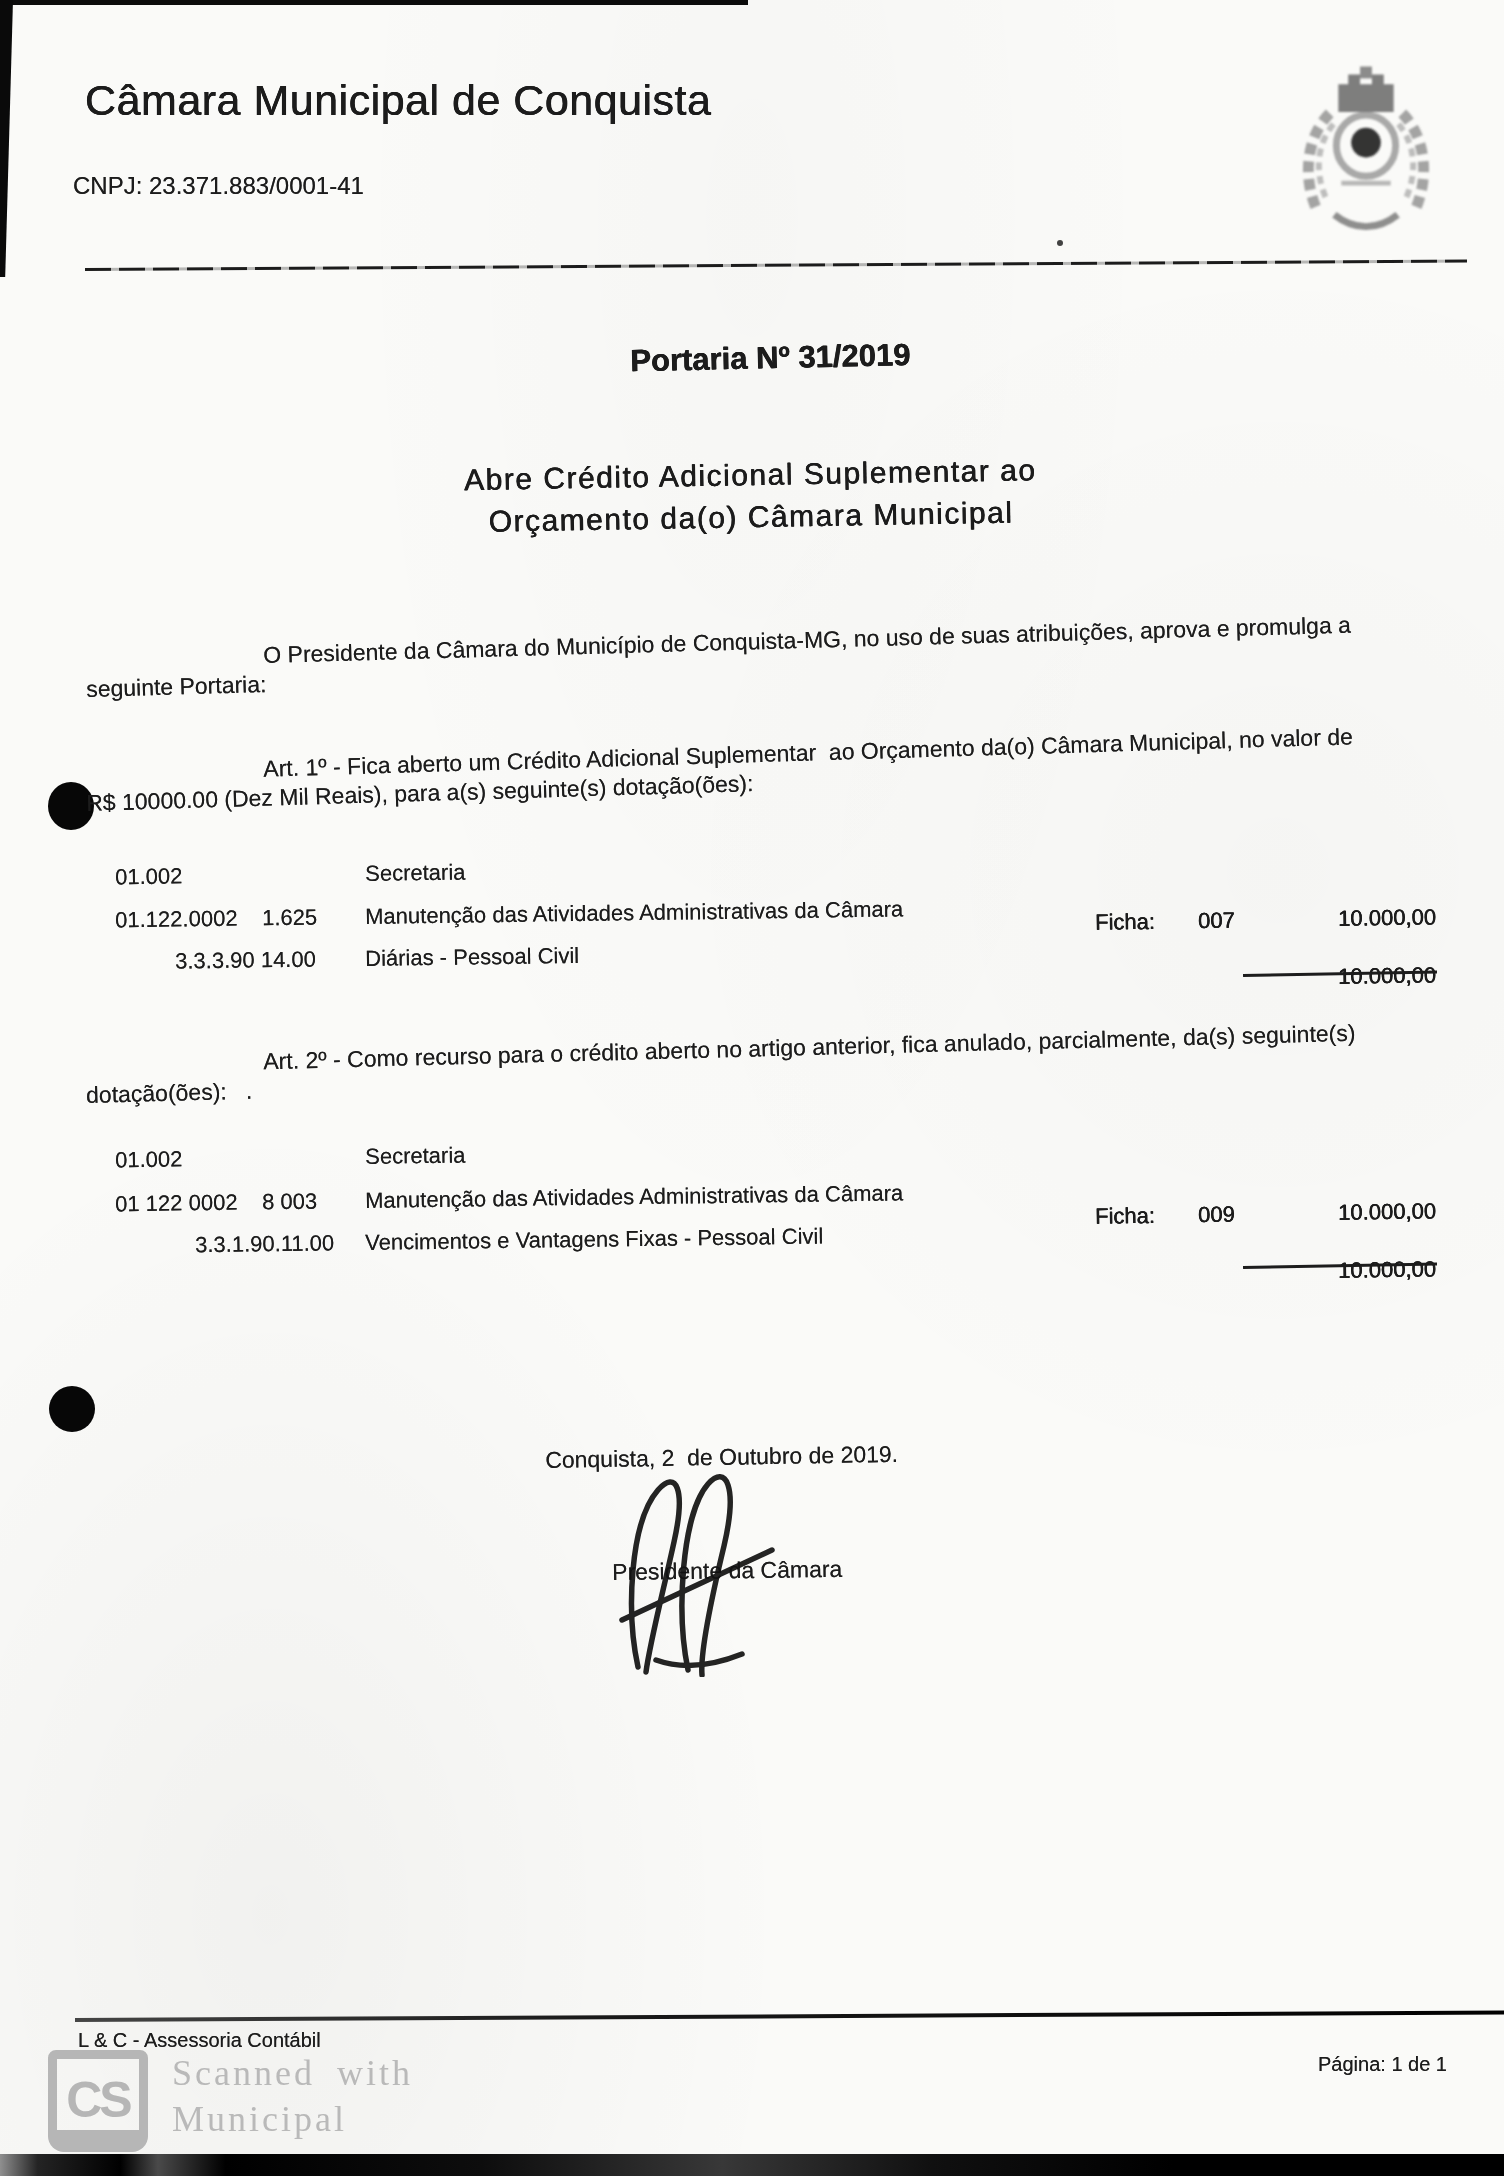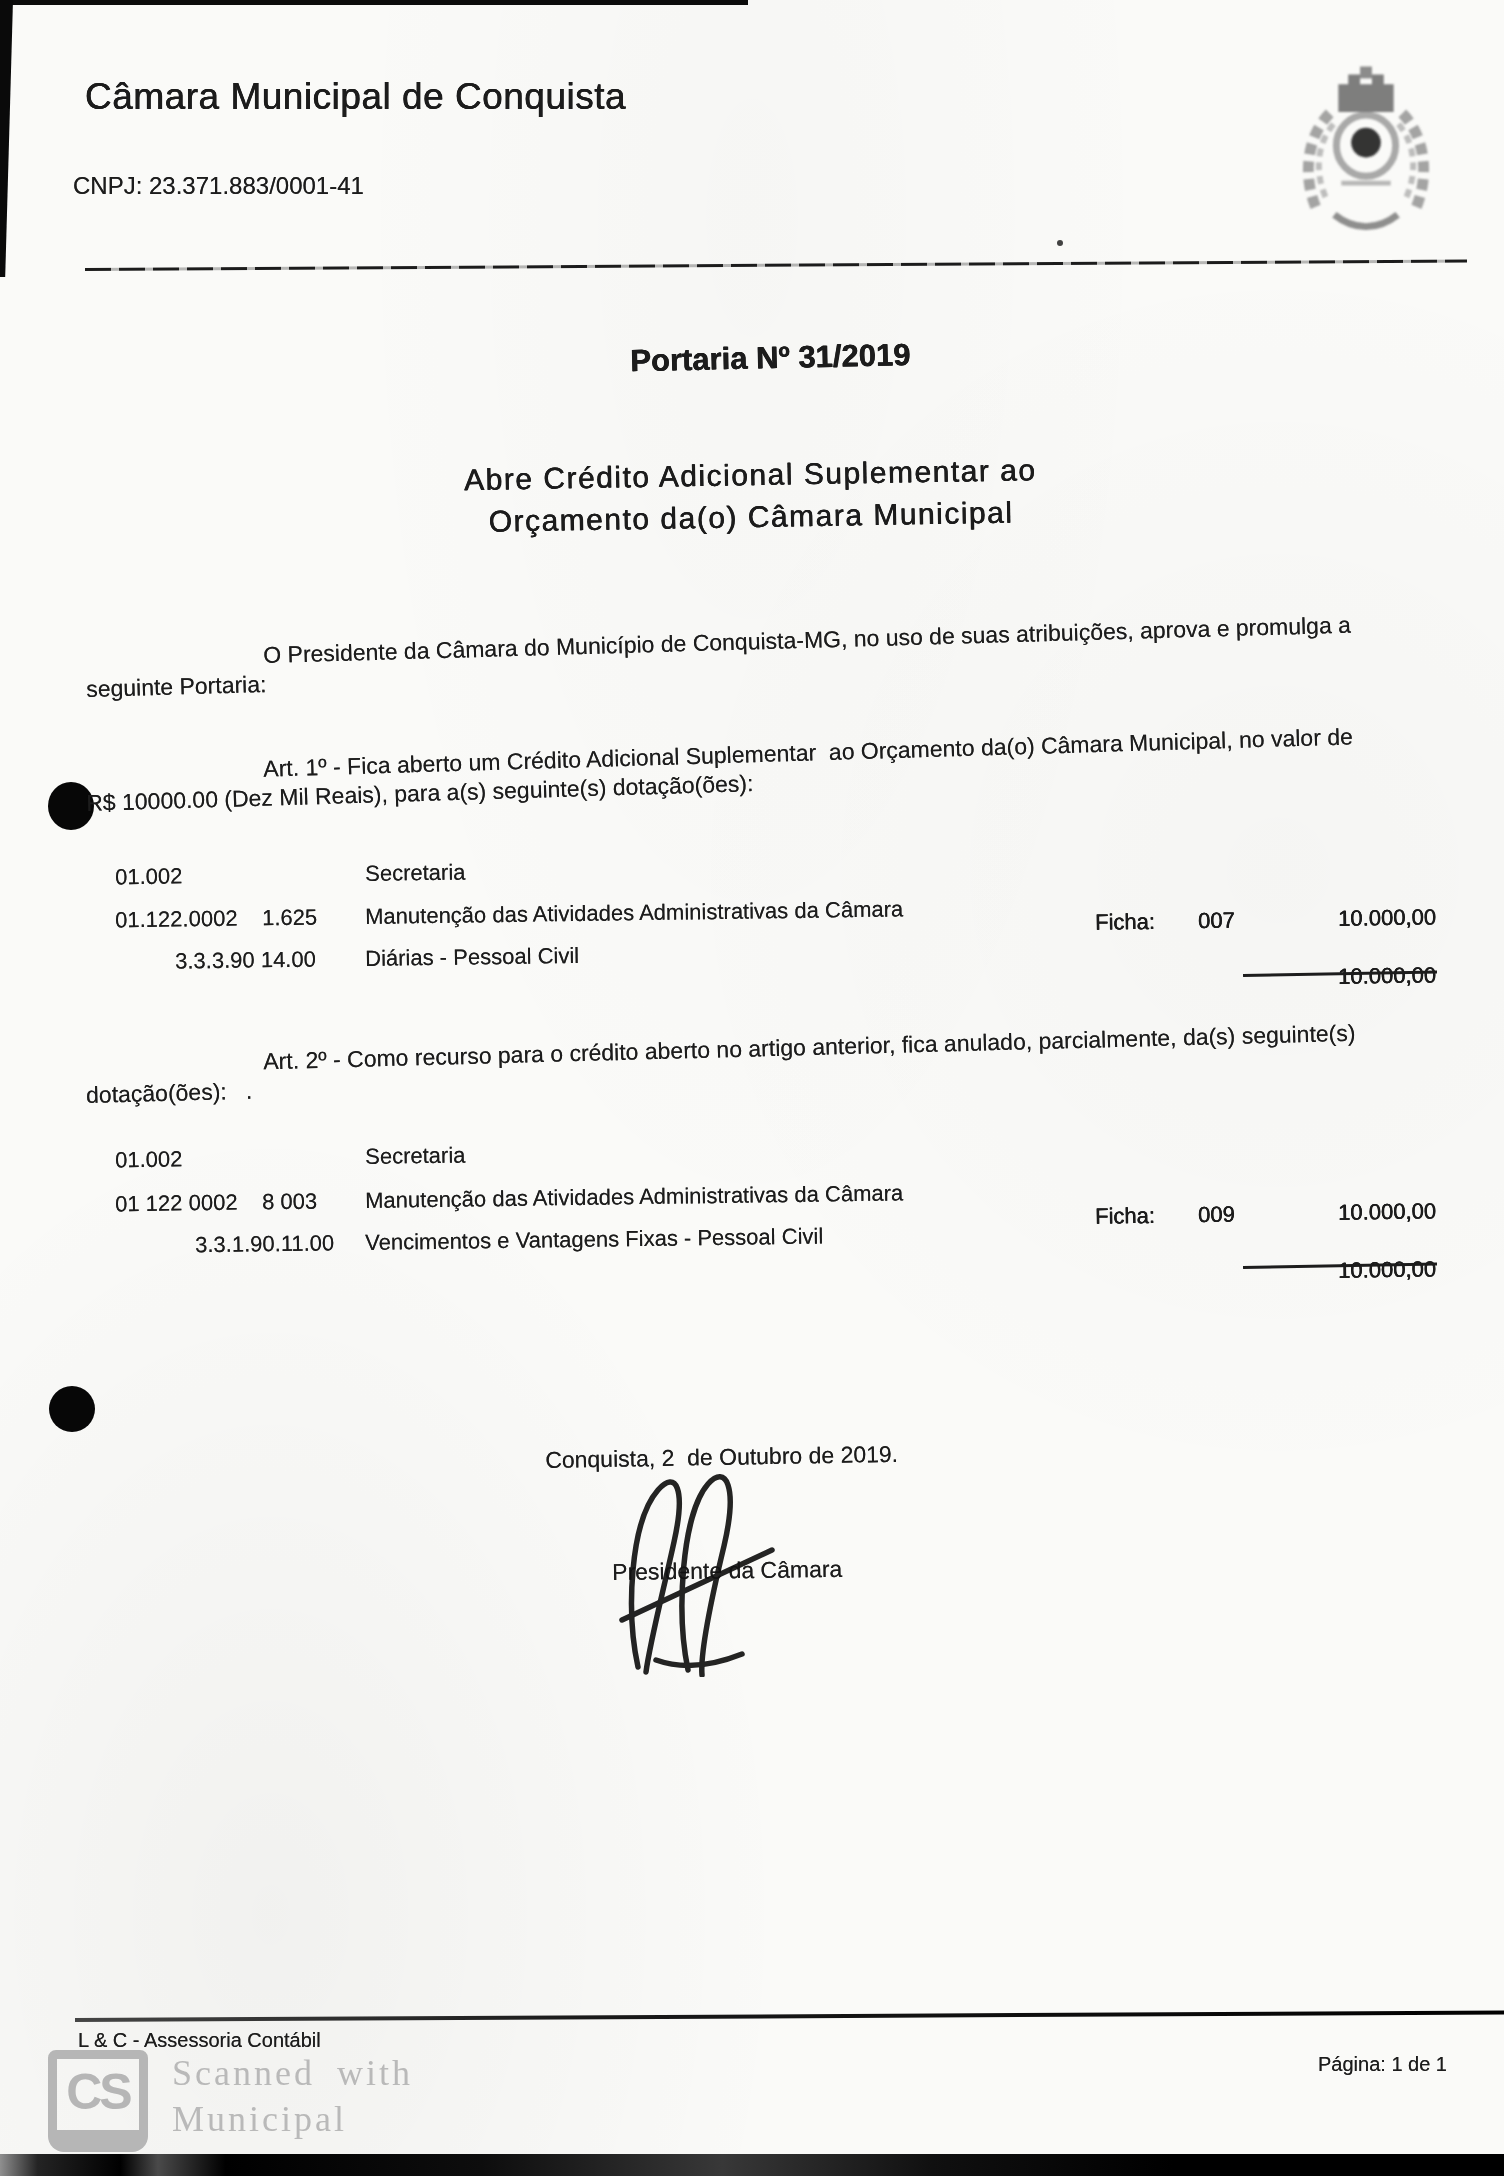--- a/index.html
+++ b/index.html
@@ -30,21 +30,21 @@
 
   
   .cs-badge{
     width:82px;height:84px;
     border:9px solid #b6b6b6;
     border-radius:8px 8px 20px 20px;
     position:relative;
     color:#b6b6b6;
   }
   .cs-badge .cs-text{
-    position:absolute;top:4px;left:0;right:0;
+    position:absolute;top:12px;left:0;right:0;
     text-align:center;font-size:50px;font-weight:bold;letter-spacing:-3px;
   }
   .cs-badge::after{
     content:"";position:absolute;left:-9px;right:-9px;bottom:-9px;height:22px;
     background:#b6b6b6;border-radius:0 0 16px 16px;
   }
   .wm{color:#b9b9b9;font-size:36px;letter-spacing:3px;word-spacing:10px;line-height:46px;font-family:Liberation Serif, serif;}
 
   .bottom-bar{
     left:0;top:2154px;width:1504px;height:22px;
@@ -63,21 +63,21 @@
 <body>
 
 <div class="page">
 
   <div class="abs top-line"></div>
   <div class="abs left-strip"></div>
   <div class="abs speck" style="left:1057px;top:240px;"></div>
   <div class="abs dot" style="left:48px;top:782px;width:46px;height:48px;"></div>
   <div class="abs dot" style="left:49px;top:1386px;width:46px;height:46px;"></div>
 
-  <div class="abs txt thick" style="left:85px;top:74px;font-size:37px;letter-spacing:0.5px;">Câmara Municipal de Conquista</div>
+  <div class="abs txt thick" style="left:85px;top:74px;font-size:43px;letter-spacing:0.5px;">Câmara Municipal de Conquista</div>
   <div class="abs txt soft" style="left:73px;top:171px;font-size:24px;">CNPJ: 23.371.883/0001-41</div>
   <div class="abs r" style="left:85px;top:268px;width:1382px;height:3px;transform:rotate(-0.35deg);
        background:repeating-linear-gradient(90deg,#1c1c1c 0 26px,rgba(28,28,28,0.3) 26px 34px);"></div>
 
   <div class="abs" style="left:1282px;top:64px;width:168px;height:178px;">
     <svg width="168" height="178" viewBox="0 0 170 175">
       <defs>
           <filter id="b">
             <feGaussianBlur stdDeviation="0.9"></feGaussianBlur>
           </filter>

